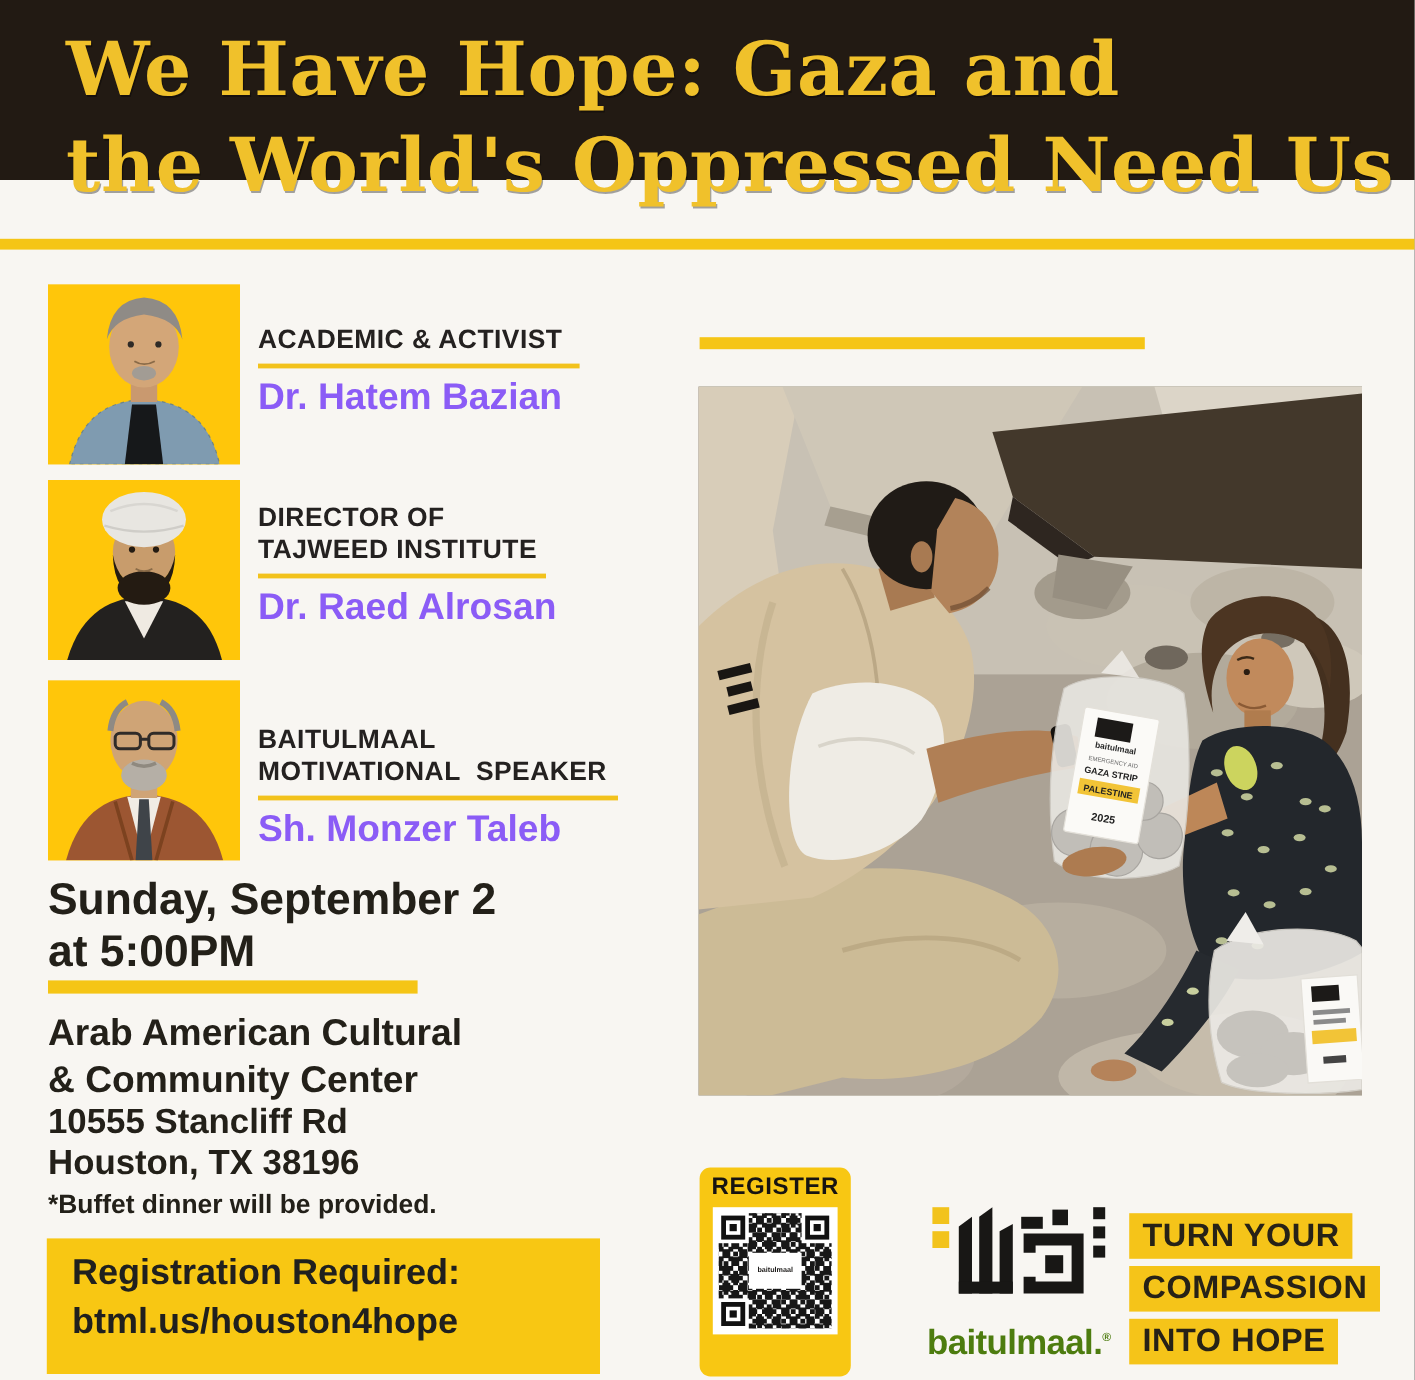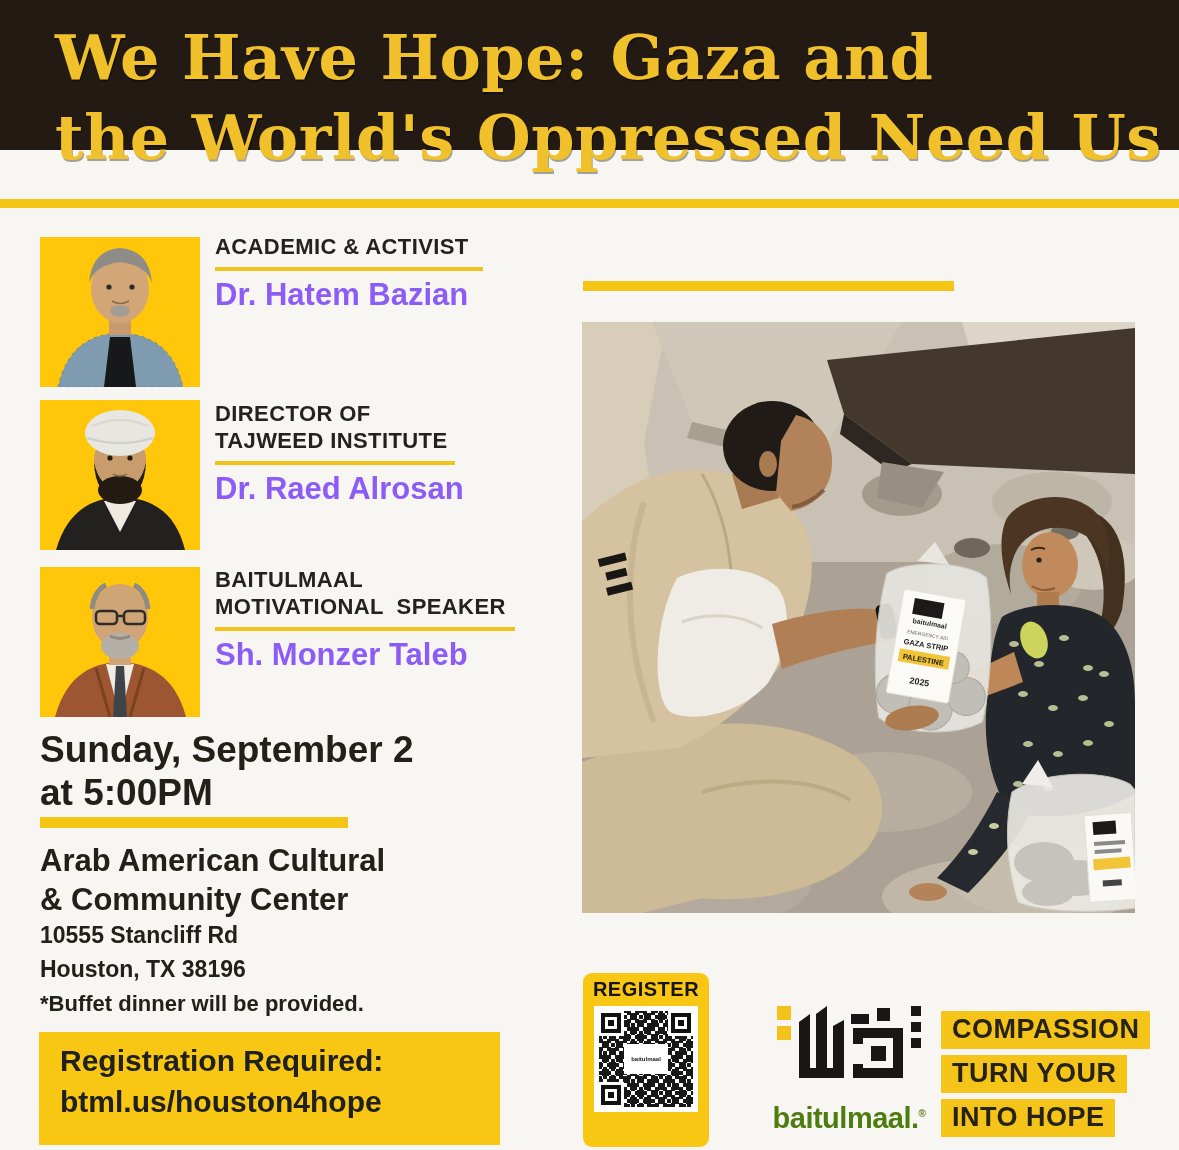--- a/index.html
+++ b/index.html
@@ -10,29 +10,29 @@
   
   .hdr{position:absolute;left:0;top:0;width:1179px;height:150px;background:#221a13;}
   .hdr-title{
     position:absolute;left:55px;top:18px;
     font-family:"DejaVu Serif",serif;font-weight:700;font-size:62px;line-height:80px;
     color:#f0c12b;letter-spacing:.5px;text-shadow:1px 2px 0 rgba(0,0,0,.35);white-space:nowrap;
   }
   .hdr-stripe{position:absolute;left:0;top:199px;width:1179px;height:9px;background:#f5c516;}
   
   .portrait{position:absolute;left:40px;width:160px;height:150px;background:#ffc60a;overflow:hidden;}
-  .sp-text{position:absolute;left:215px;}
+  .sp-text{position:absolute;left:215px;margin-top:36px;}
   .role{font-size:22px;font-weight:800;line-height:27px;letter-spacing:.4px;white-space:pre;color:#242120;}
   .role-underline{height:4px;background:#f2c21c;margin-top:7px;}
   .sp-name{font-size:31px;font-weight:800;margin-top:6px;color:#8b5cf6;white-space:nowrap;}
   
   .date{position:absolute;left:40px;top:728px;font-size:37px;font-weight:800;line-height:43px;}
   .bar{position:absolute;left:40px;top:817px;width:308px;height:11px;background:#f5c516;}
   .venue{position:absolute;left:40px;top:841px;font-size:31px;font-weight:800;line-height:39px;}
-  .addr{position:absolute;left:40px;top:918px;font-size:23px;font-weight:800;line-height:34px;}
+  .addr{position:absolute;left:40px;top:918px;font-size:29px;font-weight:800;line-height:34px;}
   .note{position:absolute;left:40px;top:991px;font-size:22px;font-weight:800;}
   .regbox{
     position:absolute;left:39px;top:1032px;width:461px;height:113px;background:#f8c713;
     box-sizing:border-box;padding:8px 0 0 21px;font-size:30px;font-weight:800;line-height:41px;color:#20201e;
   }
   
   .benefit{position:absolute;left:583px;top:226px;font-size:40px;font-weight:800;letter-spacing:1px;color:#242120;}
   .benefit-bar{position:absolute;left:583px;top:281px;width:371px;height:10px;background:#f5c516;}
   .photo{position:absolute;left:582px;top:322px;width:553px;height:591px;overflow:hidden;background:#b3aca0;}
   
@@ -112,21 +112,21 @@
       <ellipse cx="80" cy="90" rx="22" ry="14" fill="#241b12"></ellipse>
       <ellipse cx="80" cy="33" rx="35" ry="23" fill="#e8e6e1"></ellipse>
       <path d="M47,38 Q80,48 113,38" stroke="#cfcdc8" stroke-width="2" fill="none"></path>
       <path d="M52,26 Q80,14 108,26" stroke="#d8d6d1" stroke-width="2" fill="none"></path>
       <circle cx="70" cy="58" r="2.6" fill="#241b12"></circle>
       <circle cx="90" cy="58" r="2.6" fill="#241b12"></circle>
       <path d="M73,74 Q80,78 87,74" stroke="#8a6b48" stroke-width="1.5" fill="none"></path>
     </svg>
   </div>
 
-  <div class="sp-text" style="top:400px">
+  <div class="sp-text" style="top:381px">
     <div class="role">DIRECTOR OF</div>
     <div class="role">TAJWEED INSTITUTE</div>
     <div class="role-underline" style="width:240px"></div>
     <div class="sp-name">Dr. Raed Alrosan</div>
   </div>
 
   <div class="portrait" style="top:567px">
     <svg width="160" height="150" viewBox="0 0 160 150">
       <rect width="160" height="150" fill="#ffc60a"></rect>
       <path d="M15,150 C27,106 54,96 80,95 C108,96 135,108 146,150 Z" fill="#9c5632"></path>
@@ -317,18 +317,18 @@
         <rect x="96" y="46" width="15" height="15"></rect>
         <rect x="136" y="6" width="10" height="10"></rect>
         <rect x="136" y="22" width="10" height="10"></rect>
         <rect x="136" y="38" width="10" height="10"></rect>
       </g>
     </svg>
     <div class="logo-word"><span>baitulmaal.</span><sup>®</sup></div>
   </div>
 
   <div class="taglines">
+    <div class="tagline">TURN YOUR</div>
     <div class="tagline">COMPASSION</div>
-    <div class="tagline">TURN YOUR</div>
     <div class="tagline">INTO HOPE</div>
   </div>
 
 </div>
 
 </body></html>

